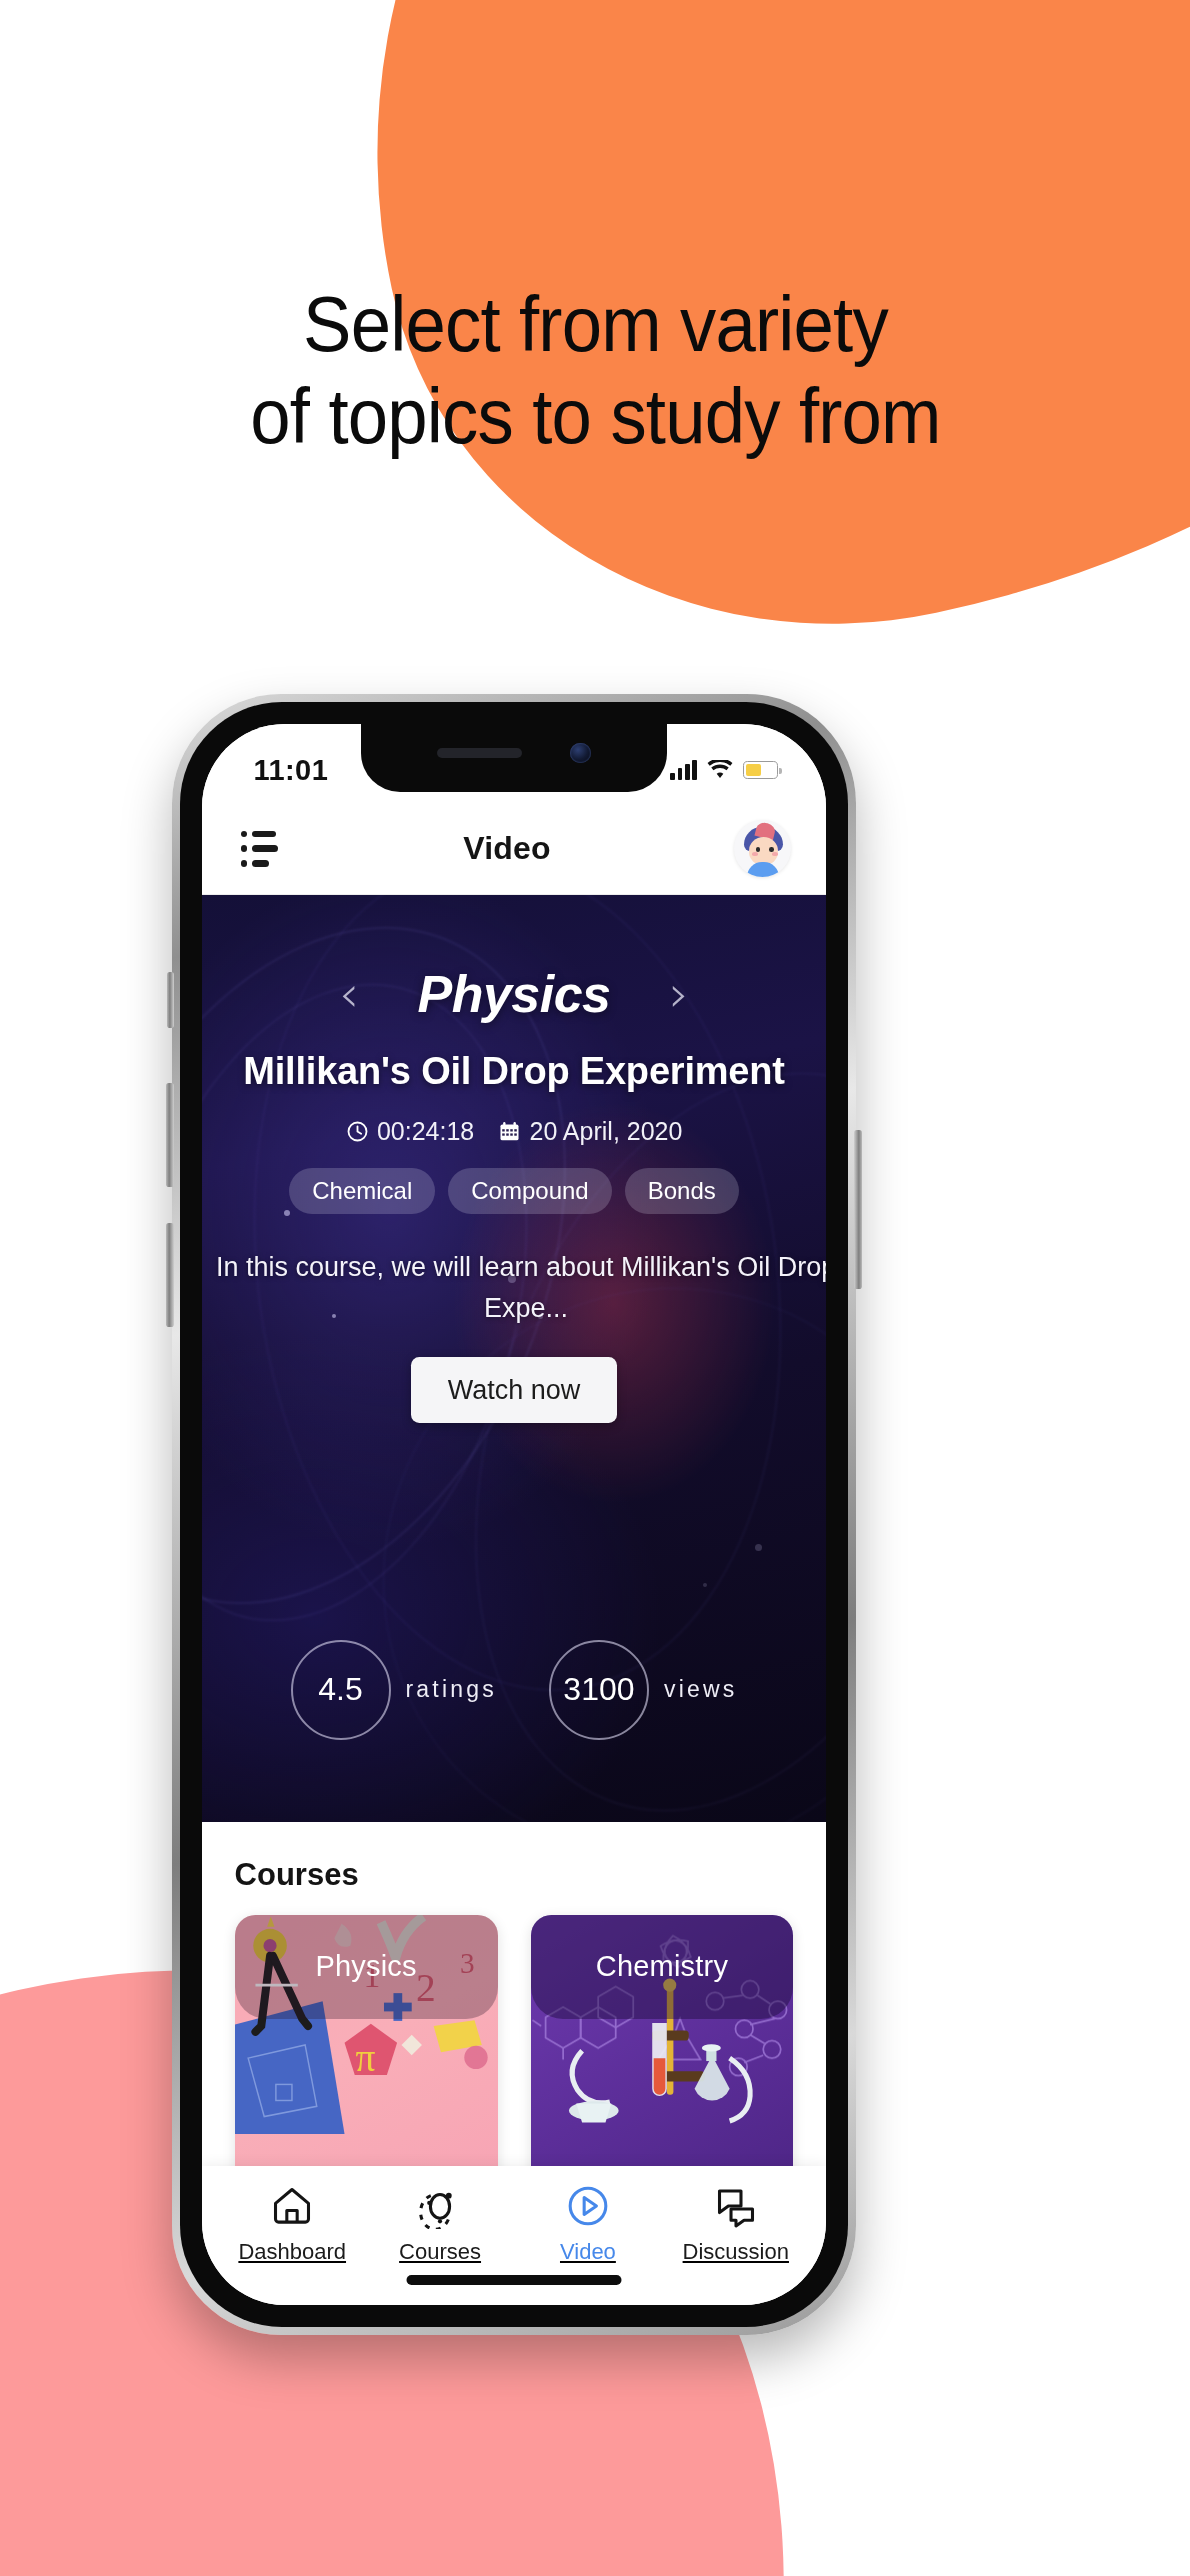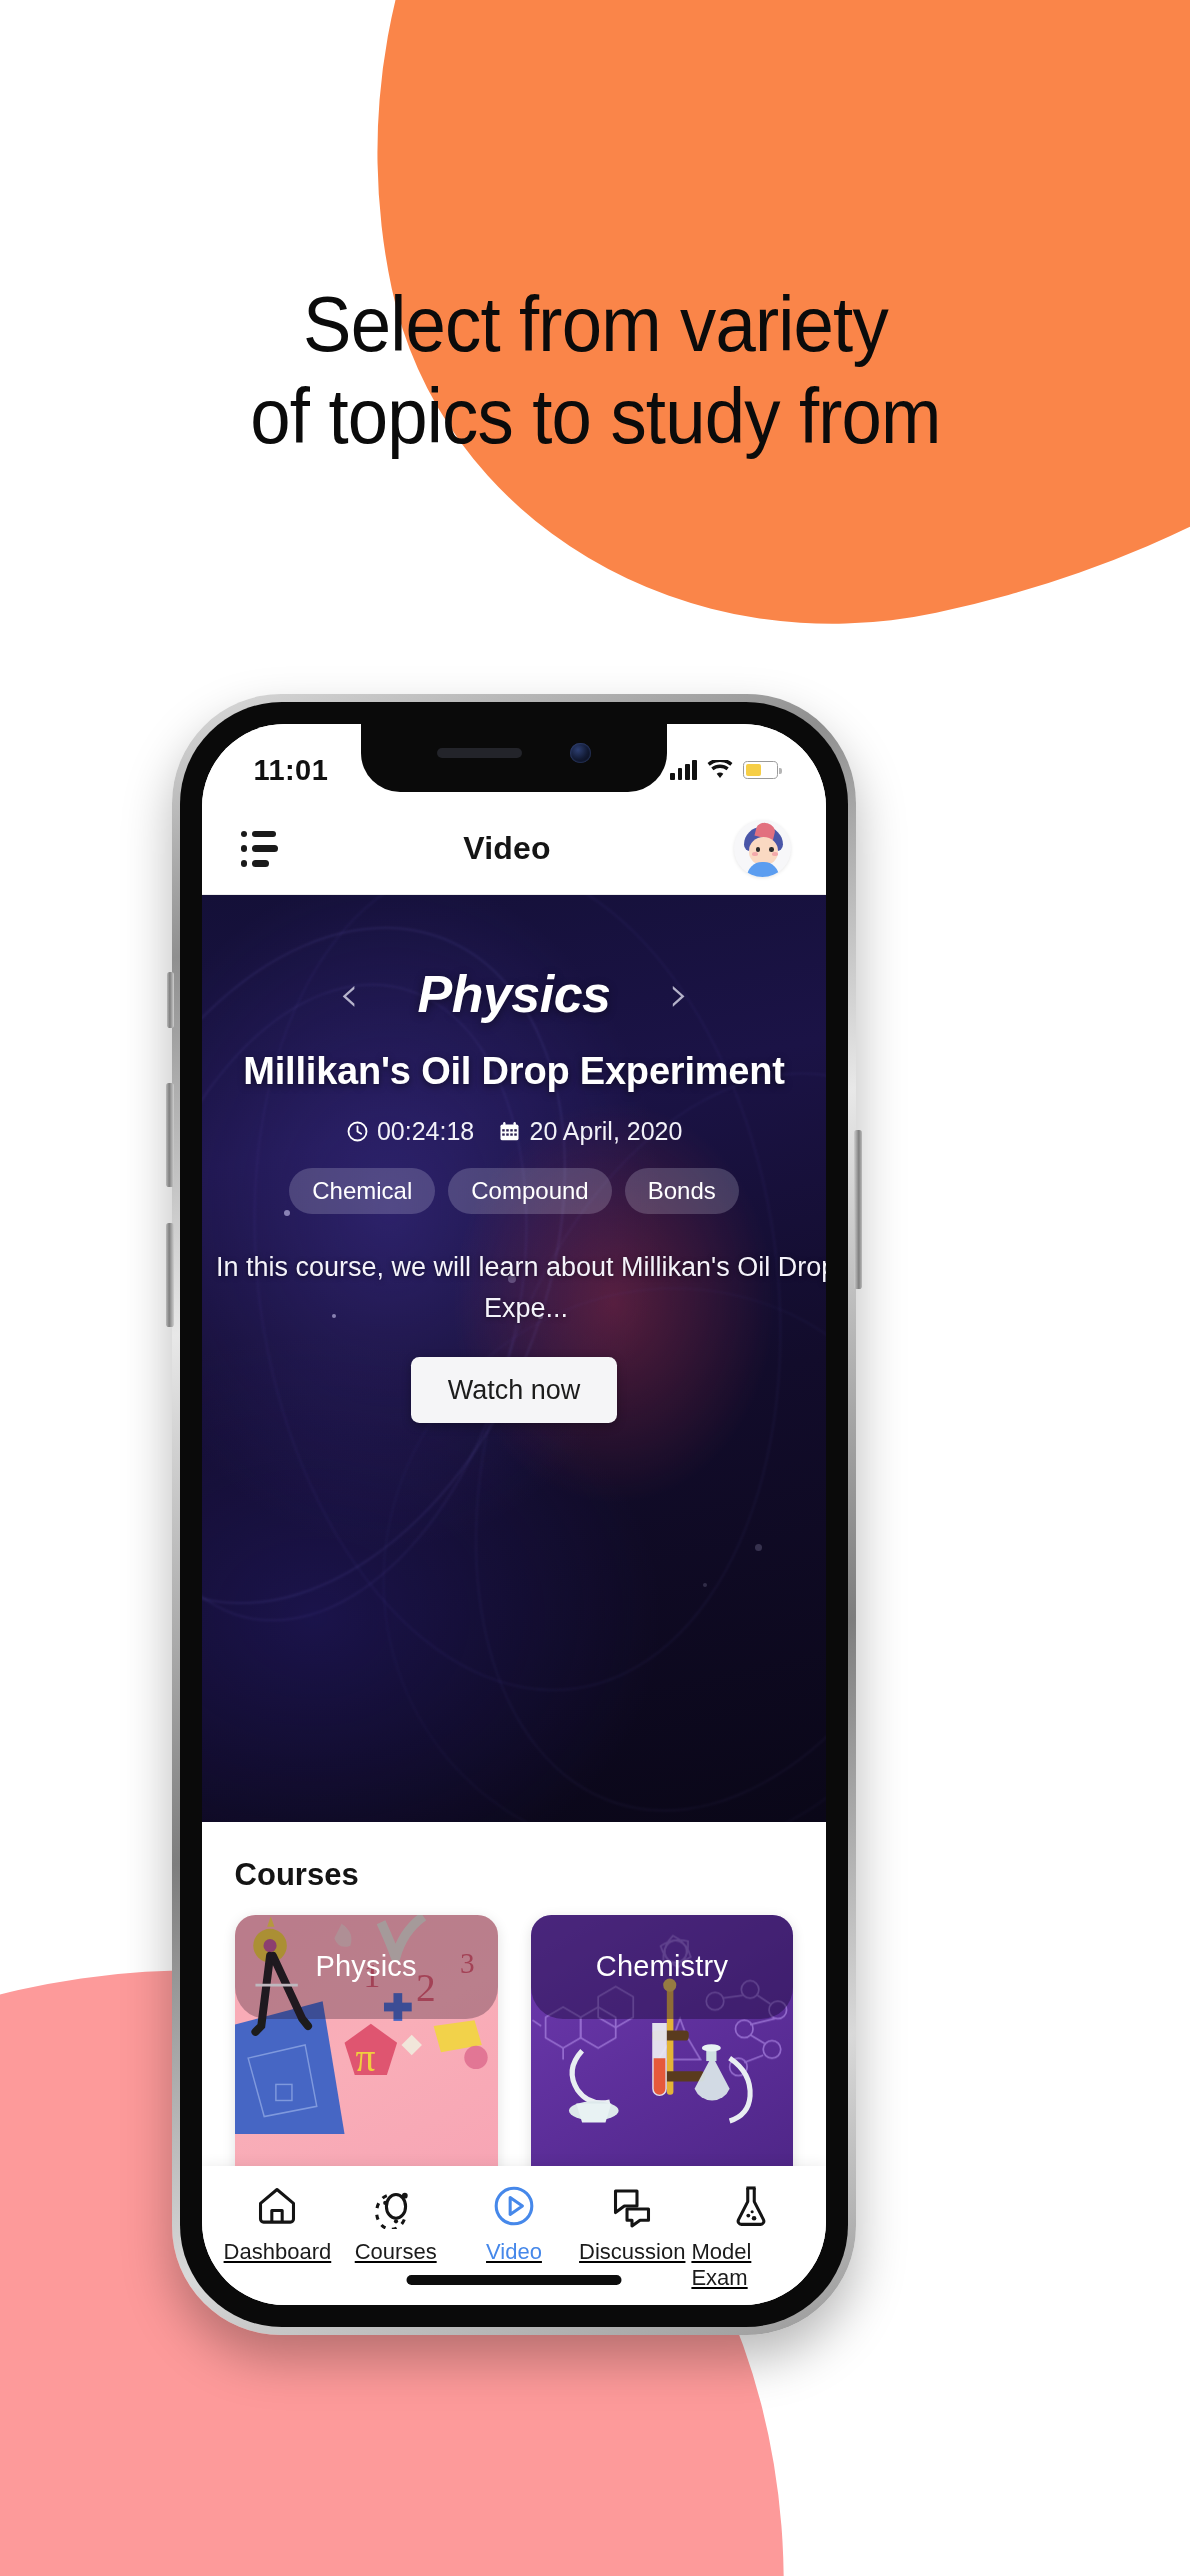--- a/index.html
+++ b/index.html
@@ -399,20 +399,30 @@
               <div class="tag">Chemical</div>
               <div class="tag">Compound</div>
               <div class="tag">Bonds</div>
             </div>
 
             <div class="hero-desc">In this course, we will learn about Millikan's Oil Drop Expe...</div>
 
             <button class="watch-btn">Watch now</button>
           </div>
 
+          <div class="stats-row">
+            <div class="stat">
+              <div class="stat-circle">4.5</div>
+              <div class="stat-label">ratings</div>
+            </div>
+            <div class="stat">
+              <div class="stat-circle">3100</div>
+              <div class="stat-label">views</div>
+            </div>
+          </div>
         </div>
 
         <div class="courses">
           <div class="courses-title">Courses</div>
           <div class="course-grid">
 
             <div class="course-card cc-physics">
               <svg class="art" viewBox="0 0 360 300" preserveAspectRatio="xMidYMid slice">
                 <path d="M0 150 L120 118 L150 300 L0 300 Z" fill="#4666C4"></path>
                 <path d="M18 196 L96 178 L112 262 L40 276 Z" fill="none" stroke="#7f99dd" stroke-width="2"></path>
@@ -518,30 +528,20 @@
             </div>
 
             <div class="tab">
               <svg width="46" height="46" viewBox="0 0 24 24" fill="none" stroke="#141414" stroke-width="1.6" stroke-linejoin="round">
                 <path d="M3.4 4.2h11.2v7.8H8l-4.6 3.4z"></path>
                 <path d="M9.4 13.6h11.2v5.8h-4.4L12 22.4v-3h-2.6z"></path>
               </svg>
               <div class="tab-label">Discussion</div>
             </div>
 
-            <div class="tab">
-              <svg width="46" height="46" viewBox="0 0 24 24" fill="none" stroke="#141414" stroke-width="1.6" stroke-linejoin="round">
-                <path d="M9.6 2.6h4.8"></path>
-                <path d="M10.3 2.6v7.1L5.5 19.1a1.7 1.7 0 0 0 1.5 2.5h10a1.7 1.7 0 0 0 1.5-2.5l-4.8-9.4V2.6"></path>
-                <circle cx="10.6" cy="17" r="1" fill="#141414" stroke="none"></circle>
-                <circle cx="13.6" cy="18.4" r="1.2" fill="#141414" stroke="none"></circle>
-                <circle cx="12.6" cy="15" r=".8" fill="#141414" stroke="none"></circle>
-              </svg>
-              <div class="tab-label">Model Exam</div>
-            </div>
 
           </div>
           <div class="home-indicator"></div>
         </div>
 
       </div>
     </div>
   </div>
 </div>
 

